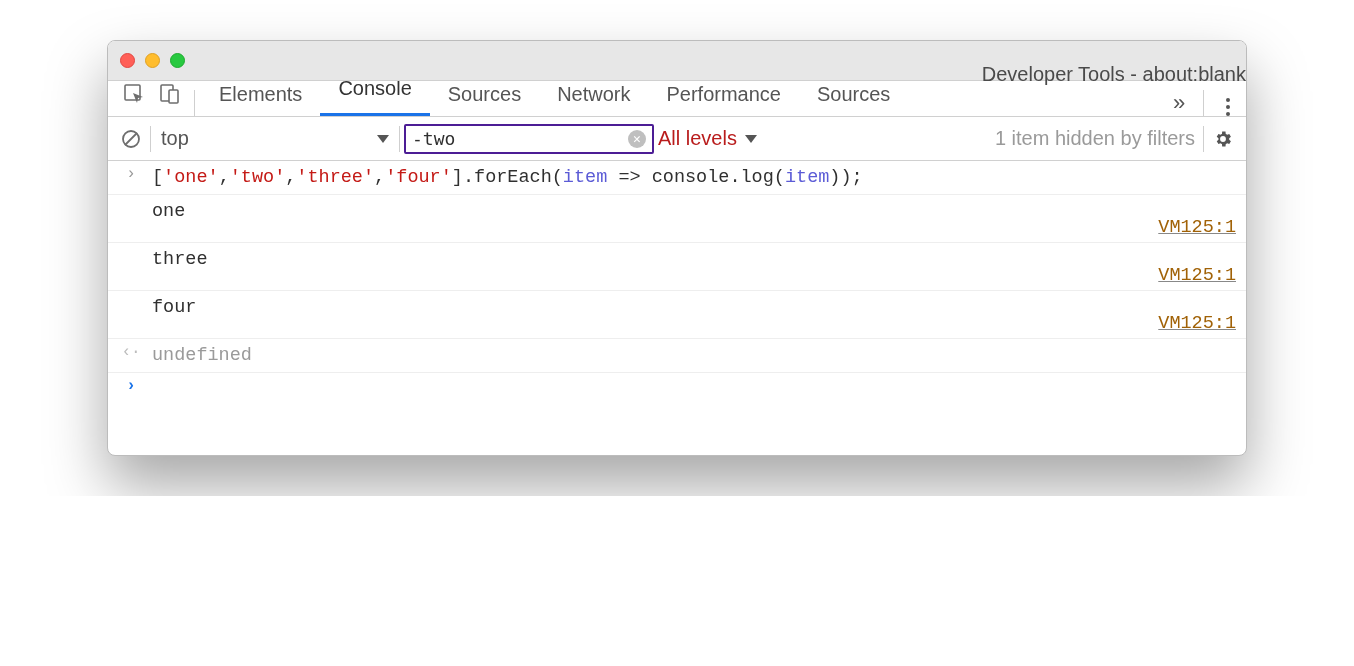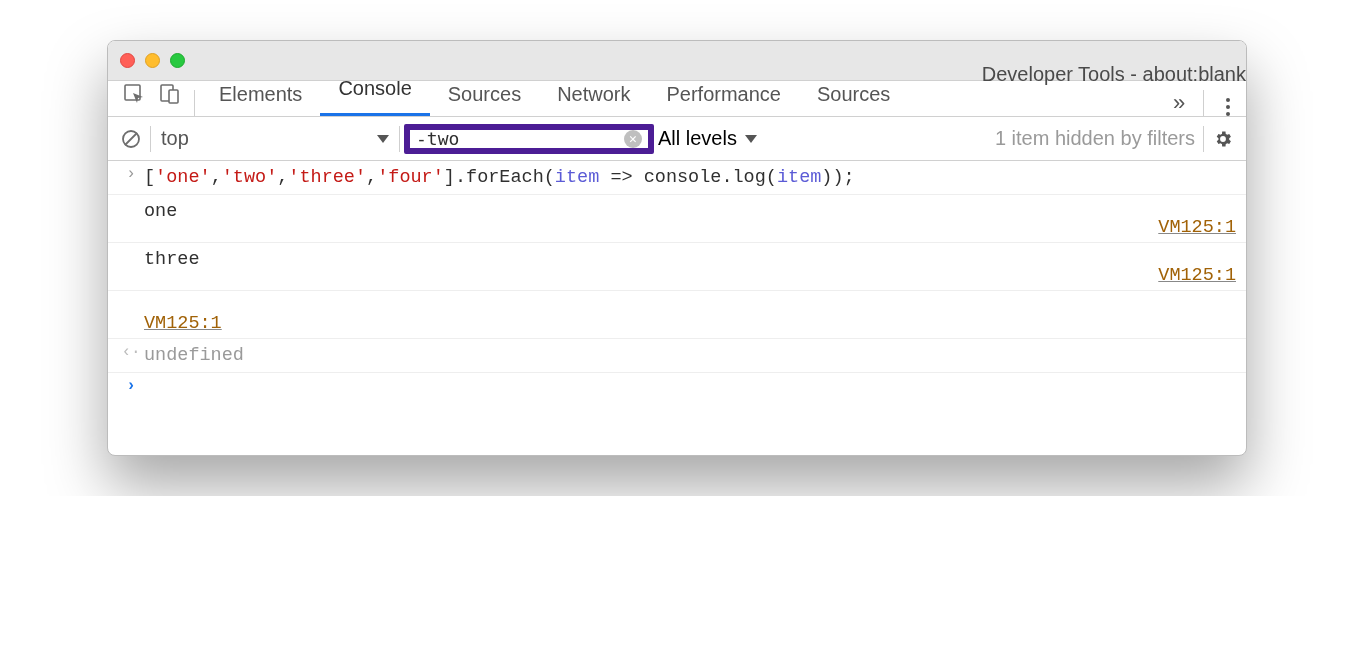--- a/index.html
+++ b/index.html
@@ -85,51 +85,51 @@
   }
   .toolbar .vdiv { width:1px; height:26px; background:#cfcfcf; }
   .toolbar .ctx {
     display:flex; align-items:center; gap:8px; padding:0 6px;
     min-width:240px; justify-content:space-between;
   }
   .toolbar .ctx .tri, .lvl .tri {
     width:0;height:0;border-left:6px solid transparent;border-right:6px solid transparent;border-top:8px solid #555;
   }
   .toolbar .filter {
-    border:6px solid #4c1d95; border-radius:2px;
+    border:2px solid #4c1d95; border-radius:2px;
     height:30px; width:250px; display:flex; align-items:center; padding:0 6px;
     background:#fff;
     font-family: Menlo, Consolas, monospace;
     font-size:18px;
     color:#303030;
     justify-content:space-between;
   }
   .filter .clear {
     width:18px;height:18px;border-radius:50%;background:#bfbfbf;display:flex;align-items:center;justify-content:center;color:#fff;font-size:13px;
   }
-  .toolbar .lvl { display:flex; align-items:center; gap:8px; color:#000000; }
+  .toolbar .lvl { display:flex; align-items:center; gap:8px; color:#b91c1c; }
   .toolbar .hidden-note { color:#9a9a9a; margin-left:auto; margin-right:4px;}
   .toolbar .gear { width:30px;height:30px;display:flex;align-items:center;justify-content:center;color:#555;}
   .console {
     font-family: Menlo, Consolas, "Courier New", monospace;
     font-size: 18.5px;
     color:#303030;
   }
   .row {
     display:flex; align-items:flex-start;
     border-bottom:1px solid #eee;
     padding: 4px 10px;
     min-height:34px;
   }
   .row.noborder{border-bottom:none;}
   .gutter {
     width:26px; flex:none; color:#9a9a9a; font-size:16px;
     display:flex; align-items:center; justify-content:center;
   }
-  .content { flex:1; white-space:pre; padding-top:2px;}
+  .content { flex:1; white-space:pre; padding-top:2px;margin-left:8px;}
   .src {
     color:#a16207; text-decoration:underline; text-decoration-color:#888;
     padding-top:2px;
     margin-top:16px;
   }
   .tok-str { color:#c41a16; }
   .tok-punc { color:#303030; }
   .tok-fn { color:#303030; }
   .tok-param { color:#5b5bd6; }
   .tok-arrow { color:#303030; }
@@ -220,20 +220,21 @@
           <div class="content">one</div>
           <div class="src">VM125:1</div>
         </div>
         <div class="row">
           <div class="gutter"></div>
           <div class="content">three</div>
           <div class="src">VM125:1</div>
         </div>
         <div class="row">
           <div class="gutter"></div>
+          <div class="content">four</div>
           <div class="src">VM125:1</div>
         </div>
       </div>
     <div class="row">
       <div class="gutter ret-arrow">‹·</div>
       <div class="content undef">undefined</div>
     </div>
     <div class="row noborder" style="padding-bottom:60px;">
       <div class="gutter prompt-blue">›</div>
       <div class="content"></div>

